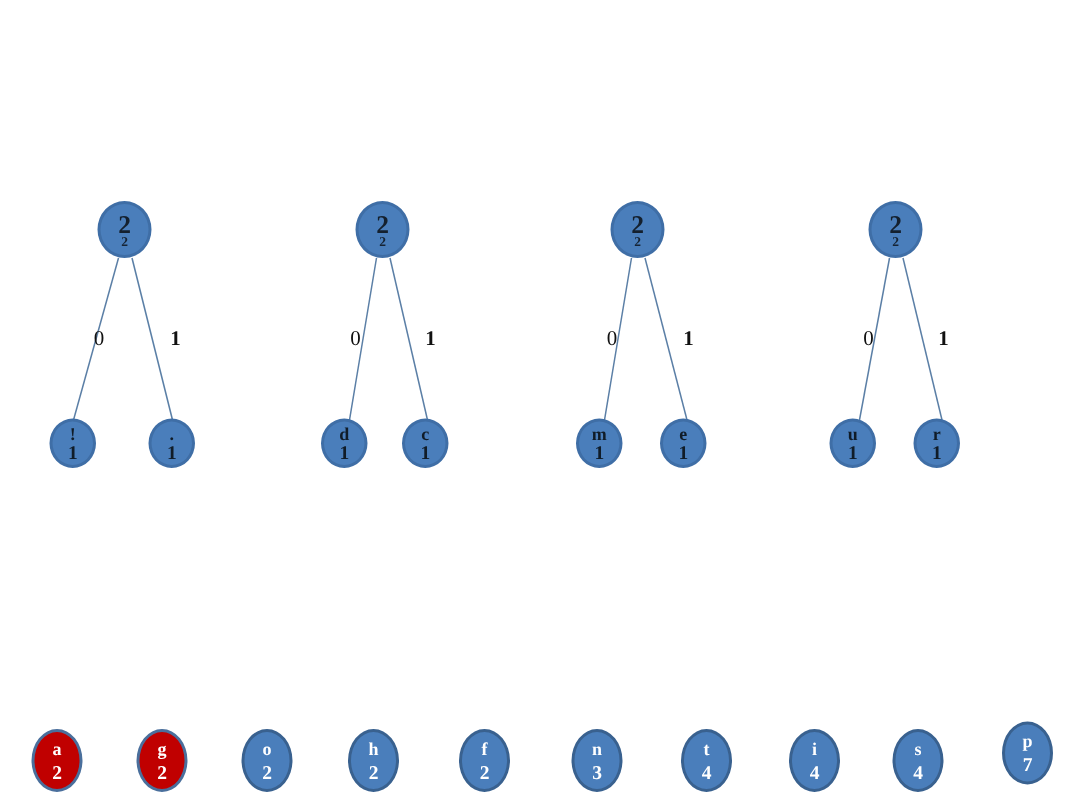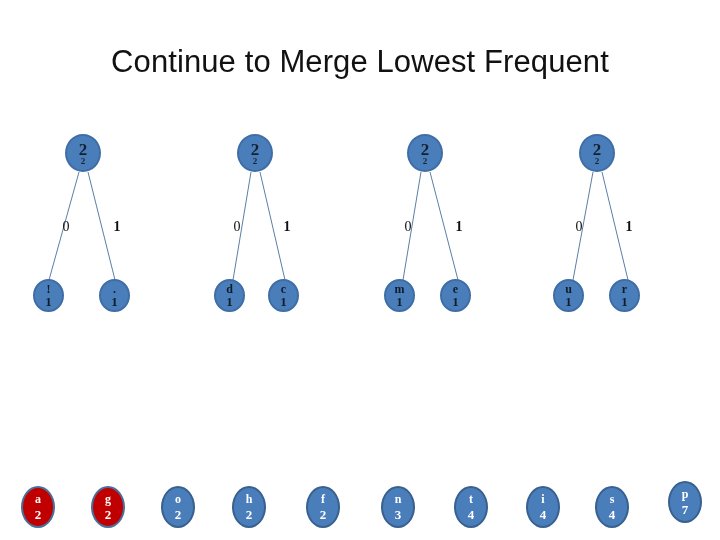--- a/index.html
+++ b/index.html
@@ -122,21 +122,20 @@
     text-align: center;
     width: 14px;
   }
   .bit.zero { font-weight: 400; }
 </style>
 </head>
 <body>
 
 <div id="slide">
 
-  <div id="slide-title">Continue to Merge Lowest Frequent</div>
 
   <svg id="edge-layer" viewBox="0 0 720 540" width="720" height="540">
 
     <line x1="79" y1="172" x2="49" y2="280" stroke="#5b7fa6" stroke-width="1"></line>
     <line x1="88" y1="172" x2="115" y2="280" stroke="#5b7fa6" stroke-width="1"></line>
 
     <line x1="251" y1="172" x2="233" y2="280" stroke="#5b7fa6" stroke-width="1"></line>
     <line x1="260" y1="172" x2="285" y2="280" stroke="#5b7fa6" stroke-width="1"></line>
 
     <line x1="421" y1="172" x2="403" y2="280" stroke="#5b7fa6" stroke-width="1"></line>

